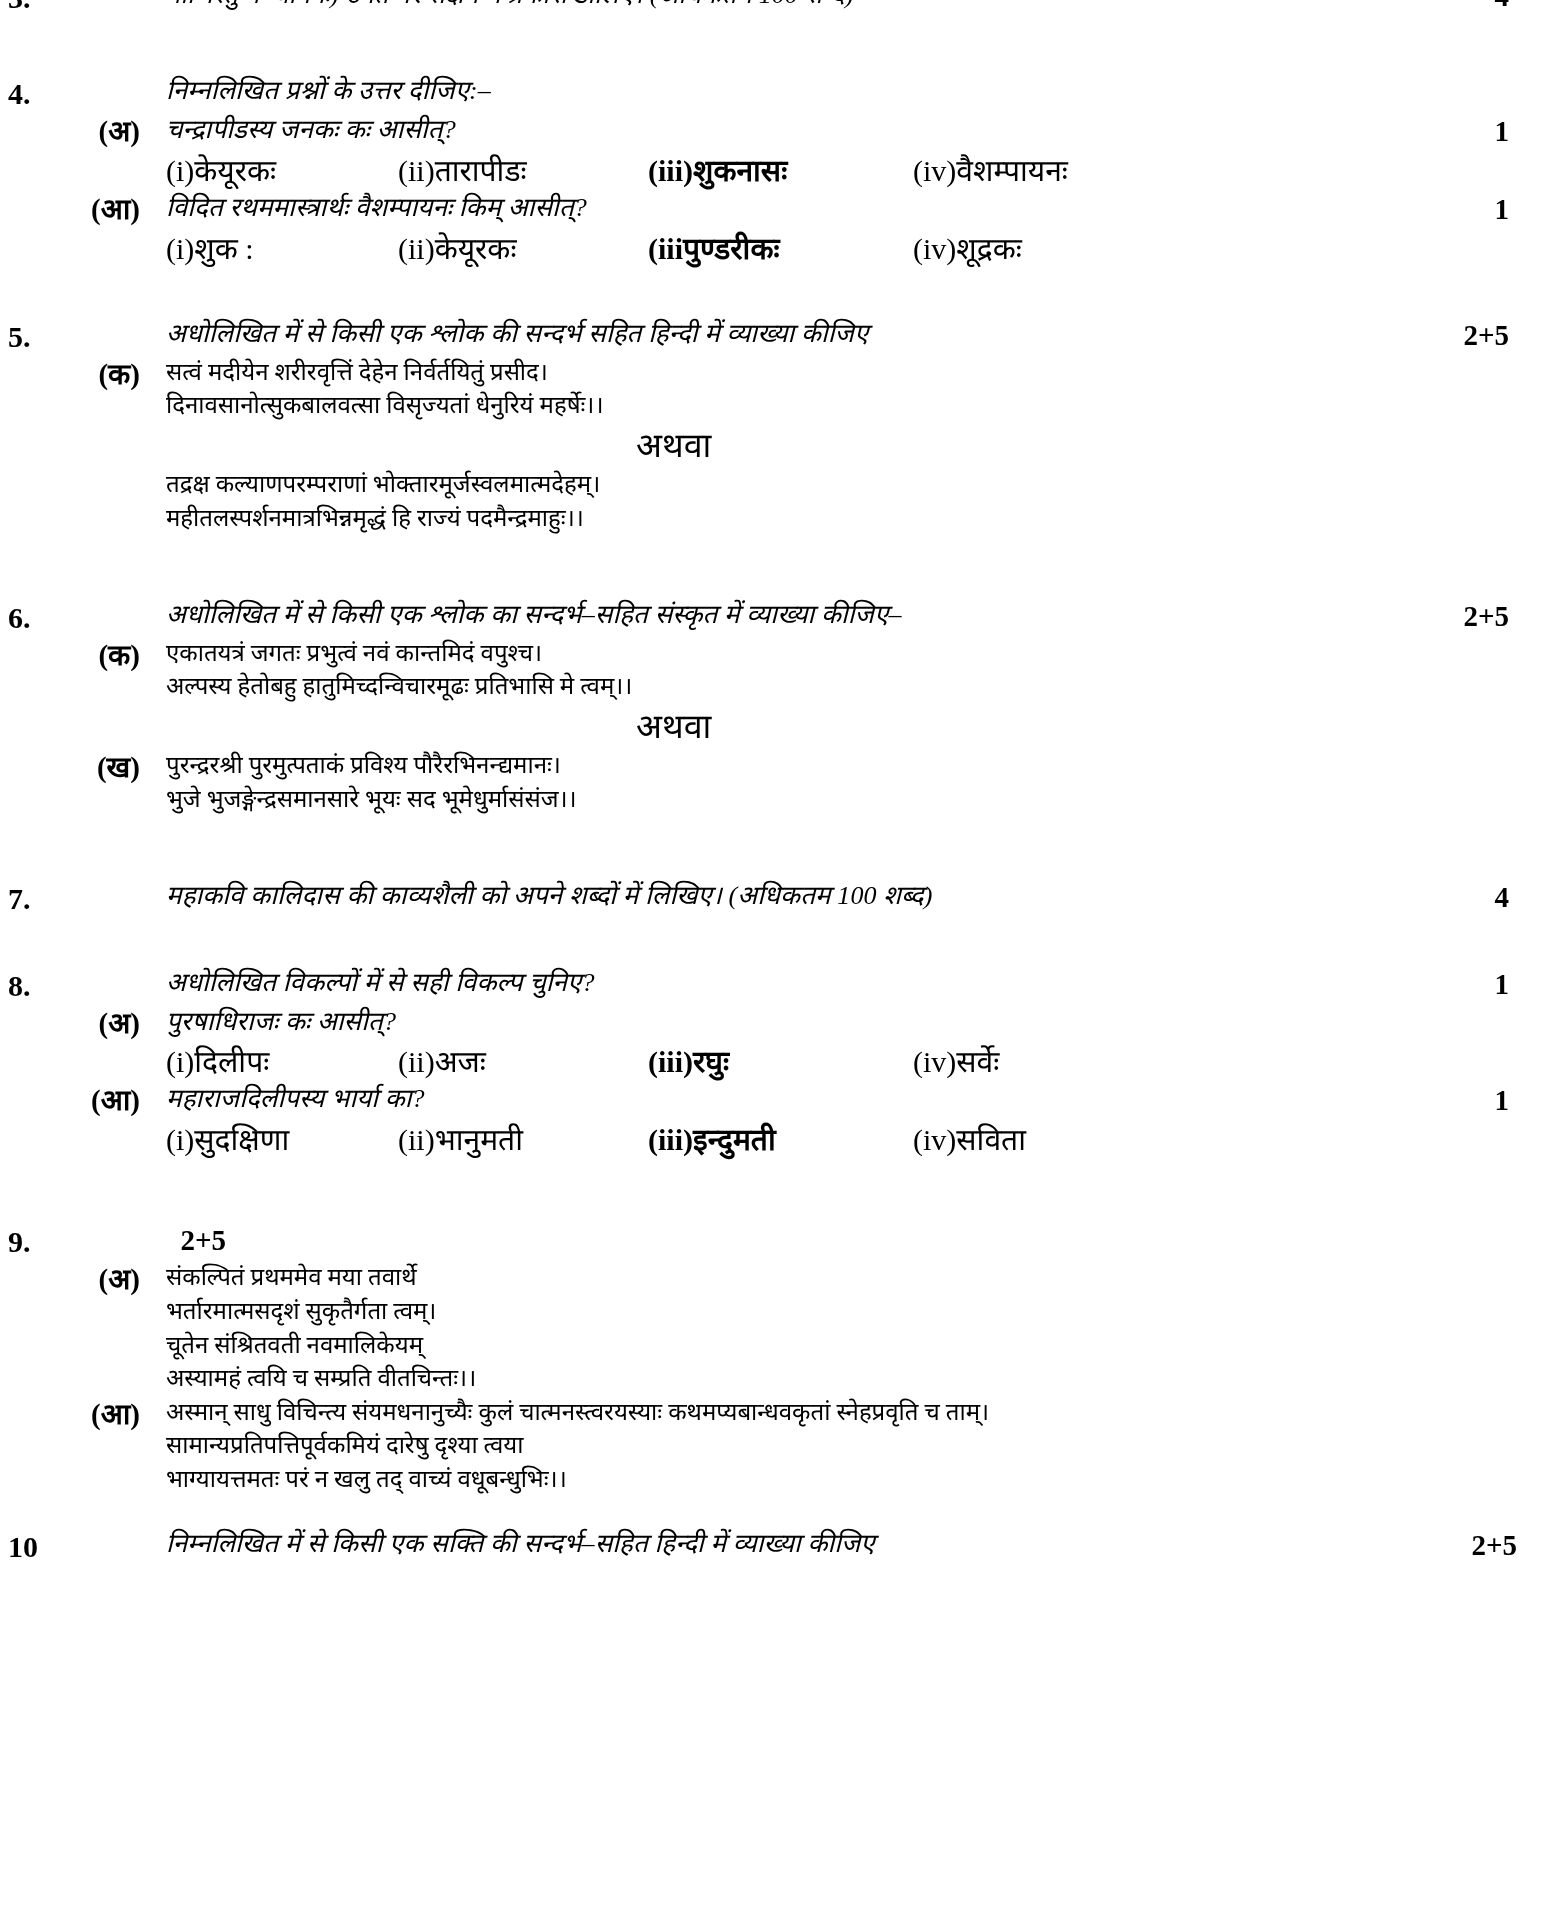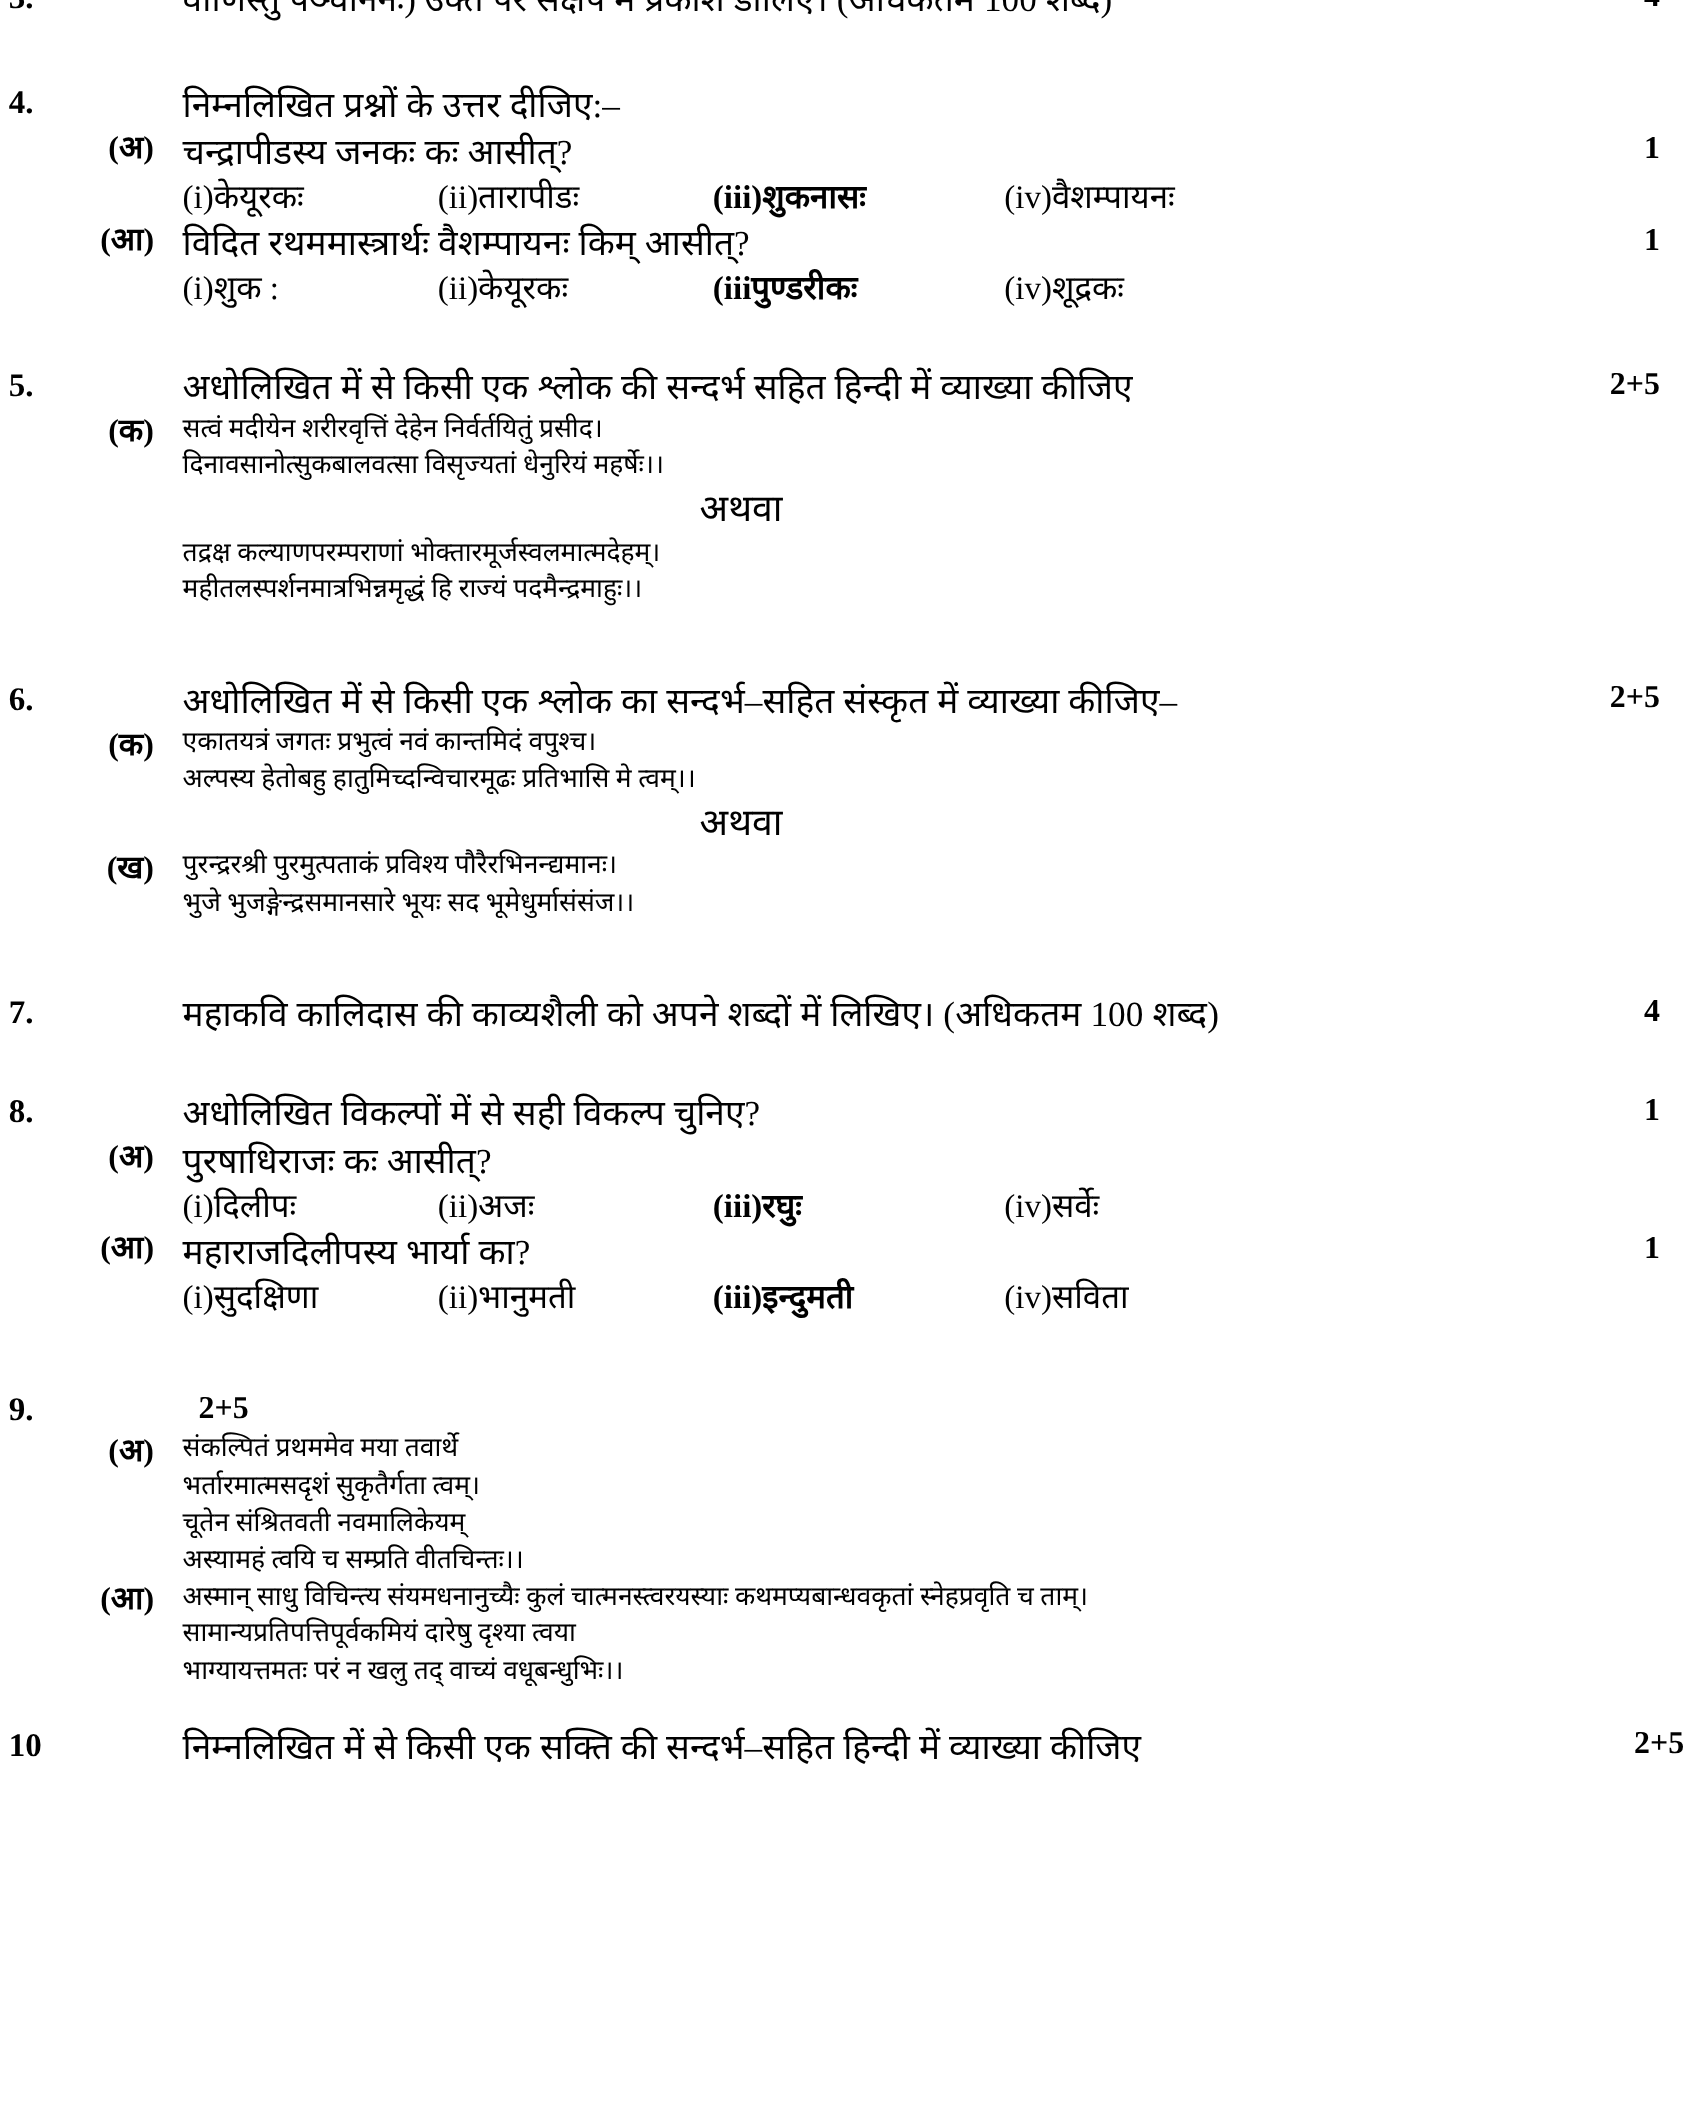--- a/index.html
+++ b/index.html
@@ -70,21 +70,21 @@
     font-weight: 700;
     line-height: 1.30;
     box-sizing: border-box;
     white-space: nowrap;
   }
 
   
   .spacer-sub { width: 72px; min-width: 72px; flex: 0 0 0; }
 
   
-  .q-text { font-size: 32px; letter-spacing: 0.1px; }
+  .q-text { font-size: 26px; letter-spacing: 0.1px; font-style: italic; }
   .shloka { font-size: 24px; line-height: 1.40; }
   .athava {
     text-align: left;
     padding-left: 470px;
     font-size: 34px;
     line-height: 1.34;
   }
 
   
   .opts {
@@ -123,21 +123,21 @@
     position: relative;
     height: 40px;
     overflow: hidden;
   }
   .clipped-bottom .inner {
     position: absolute;
     top: 0px;
     left: 0;
     width: 1547px;
     display: flex;
-    padding-right: 16px;
+    padding-right: 30px;
     box-sizing: border-box;
   }
   .wrapline { }
 </style>
 </head>
 <body>
 
 <div class="page">
 
   <div class="clipped-top">

